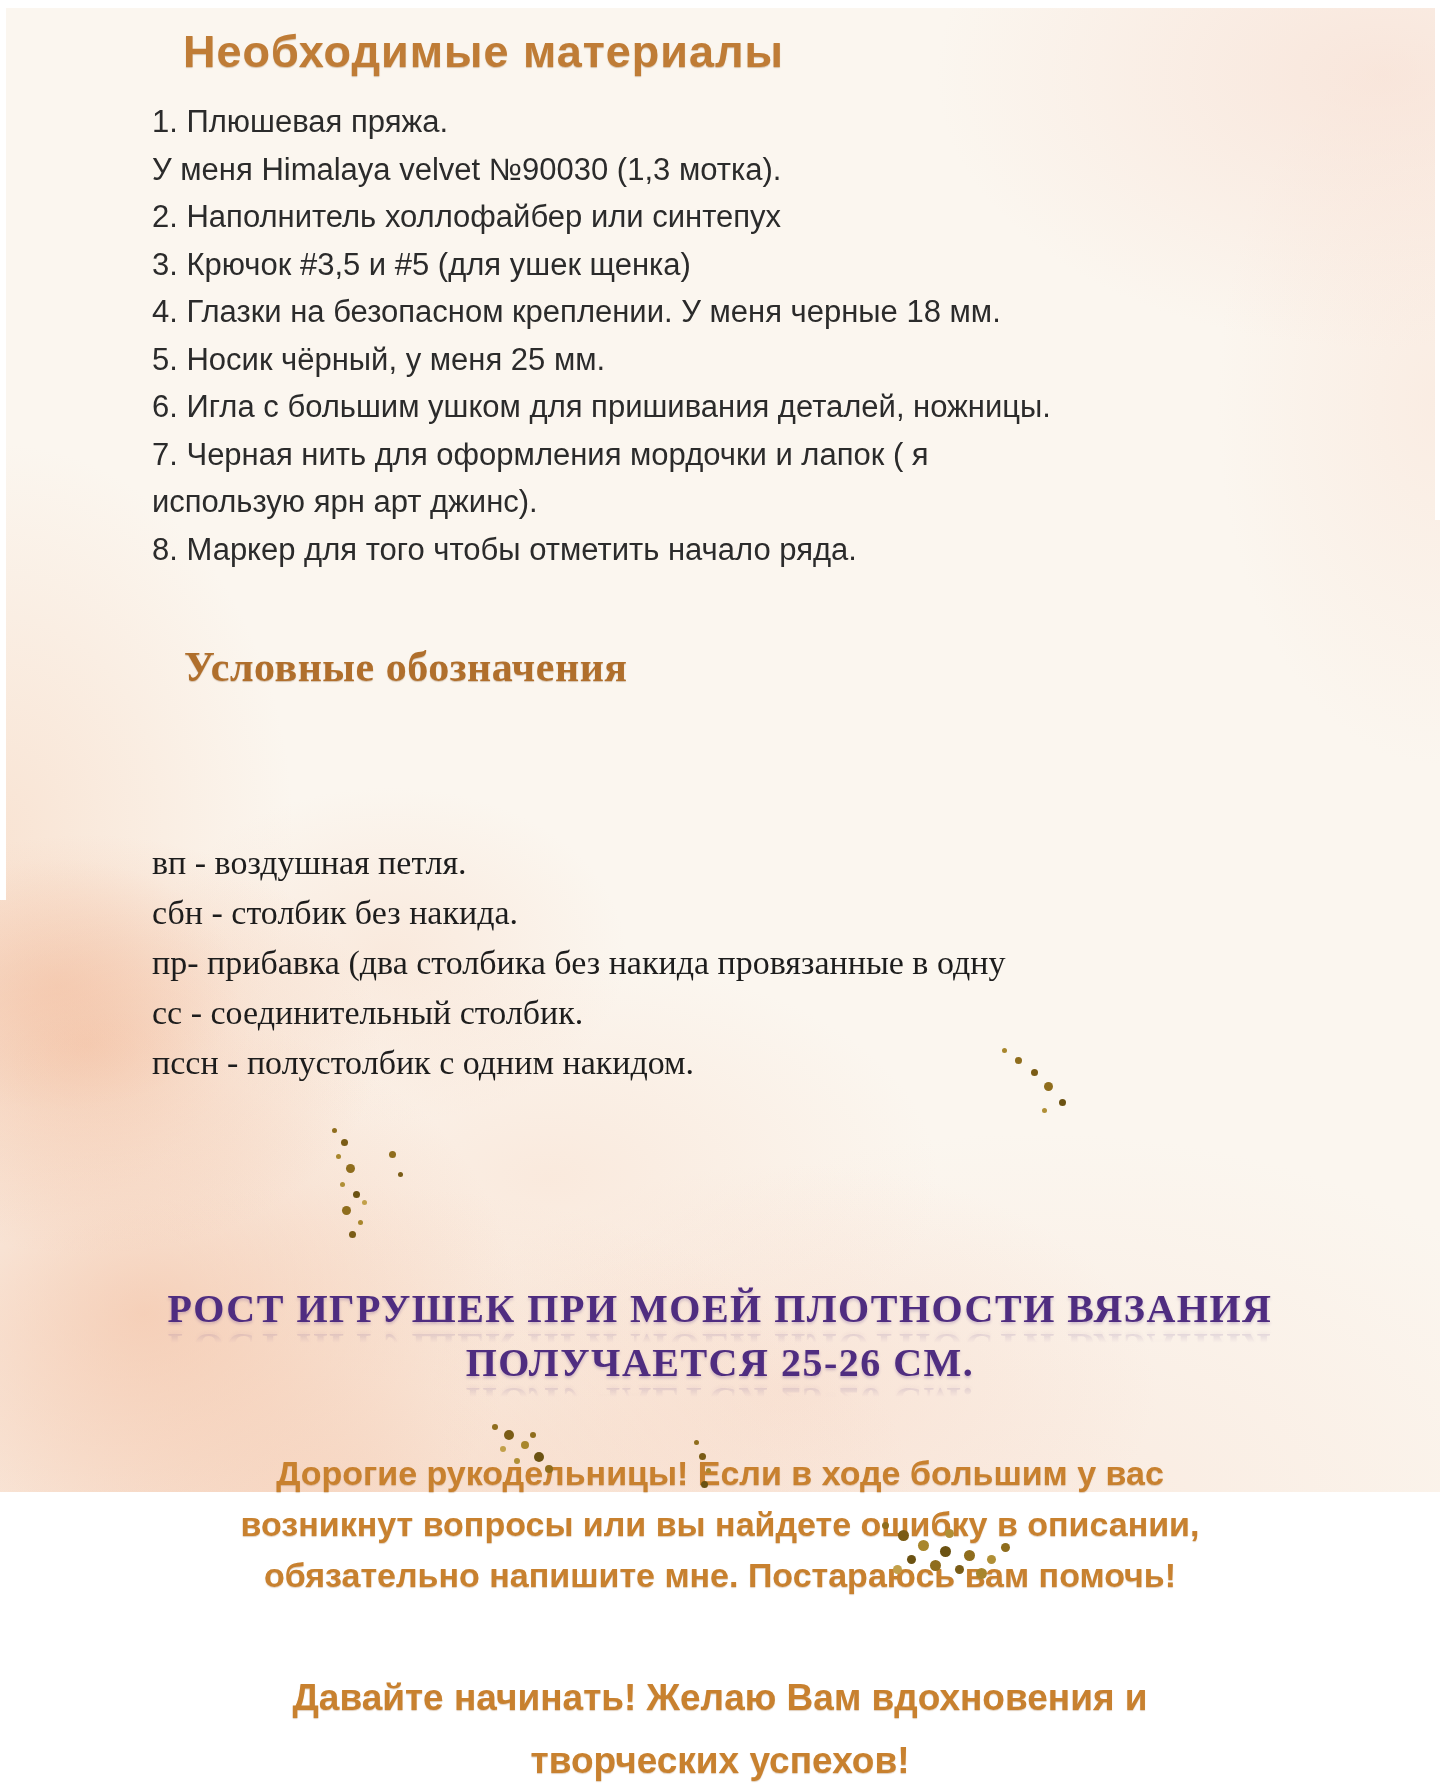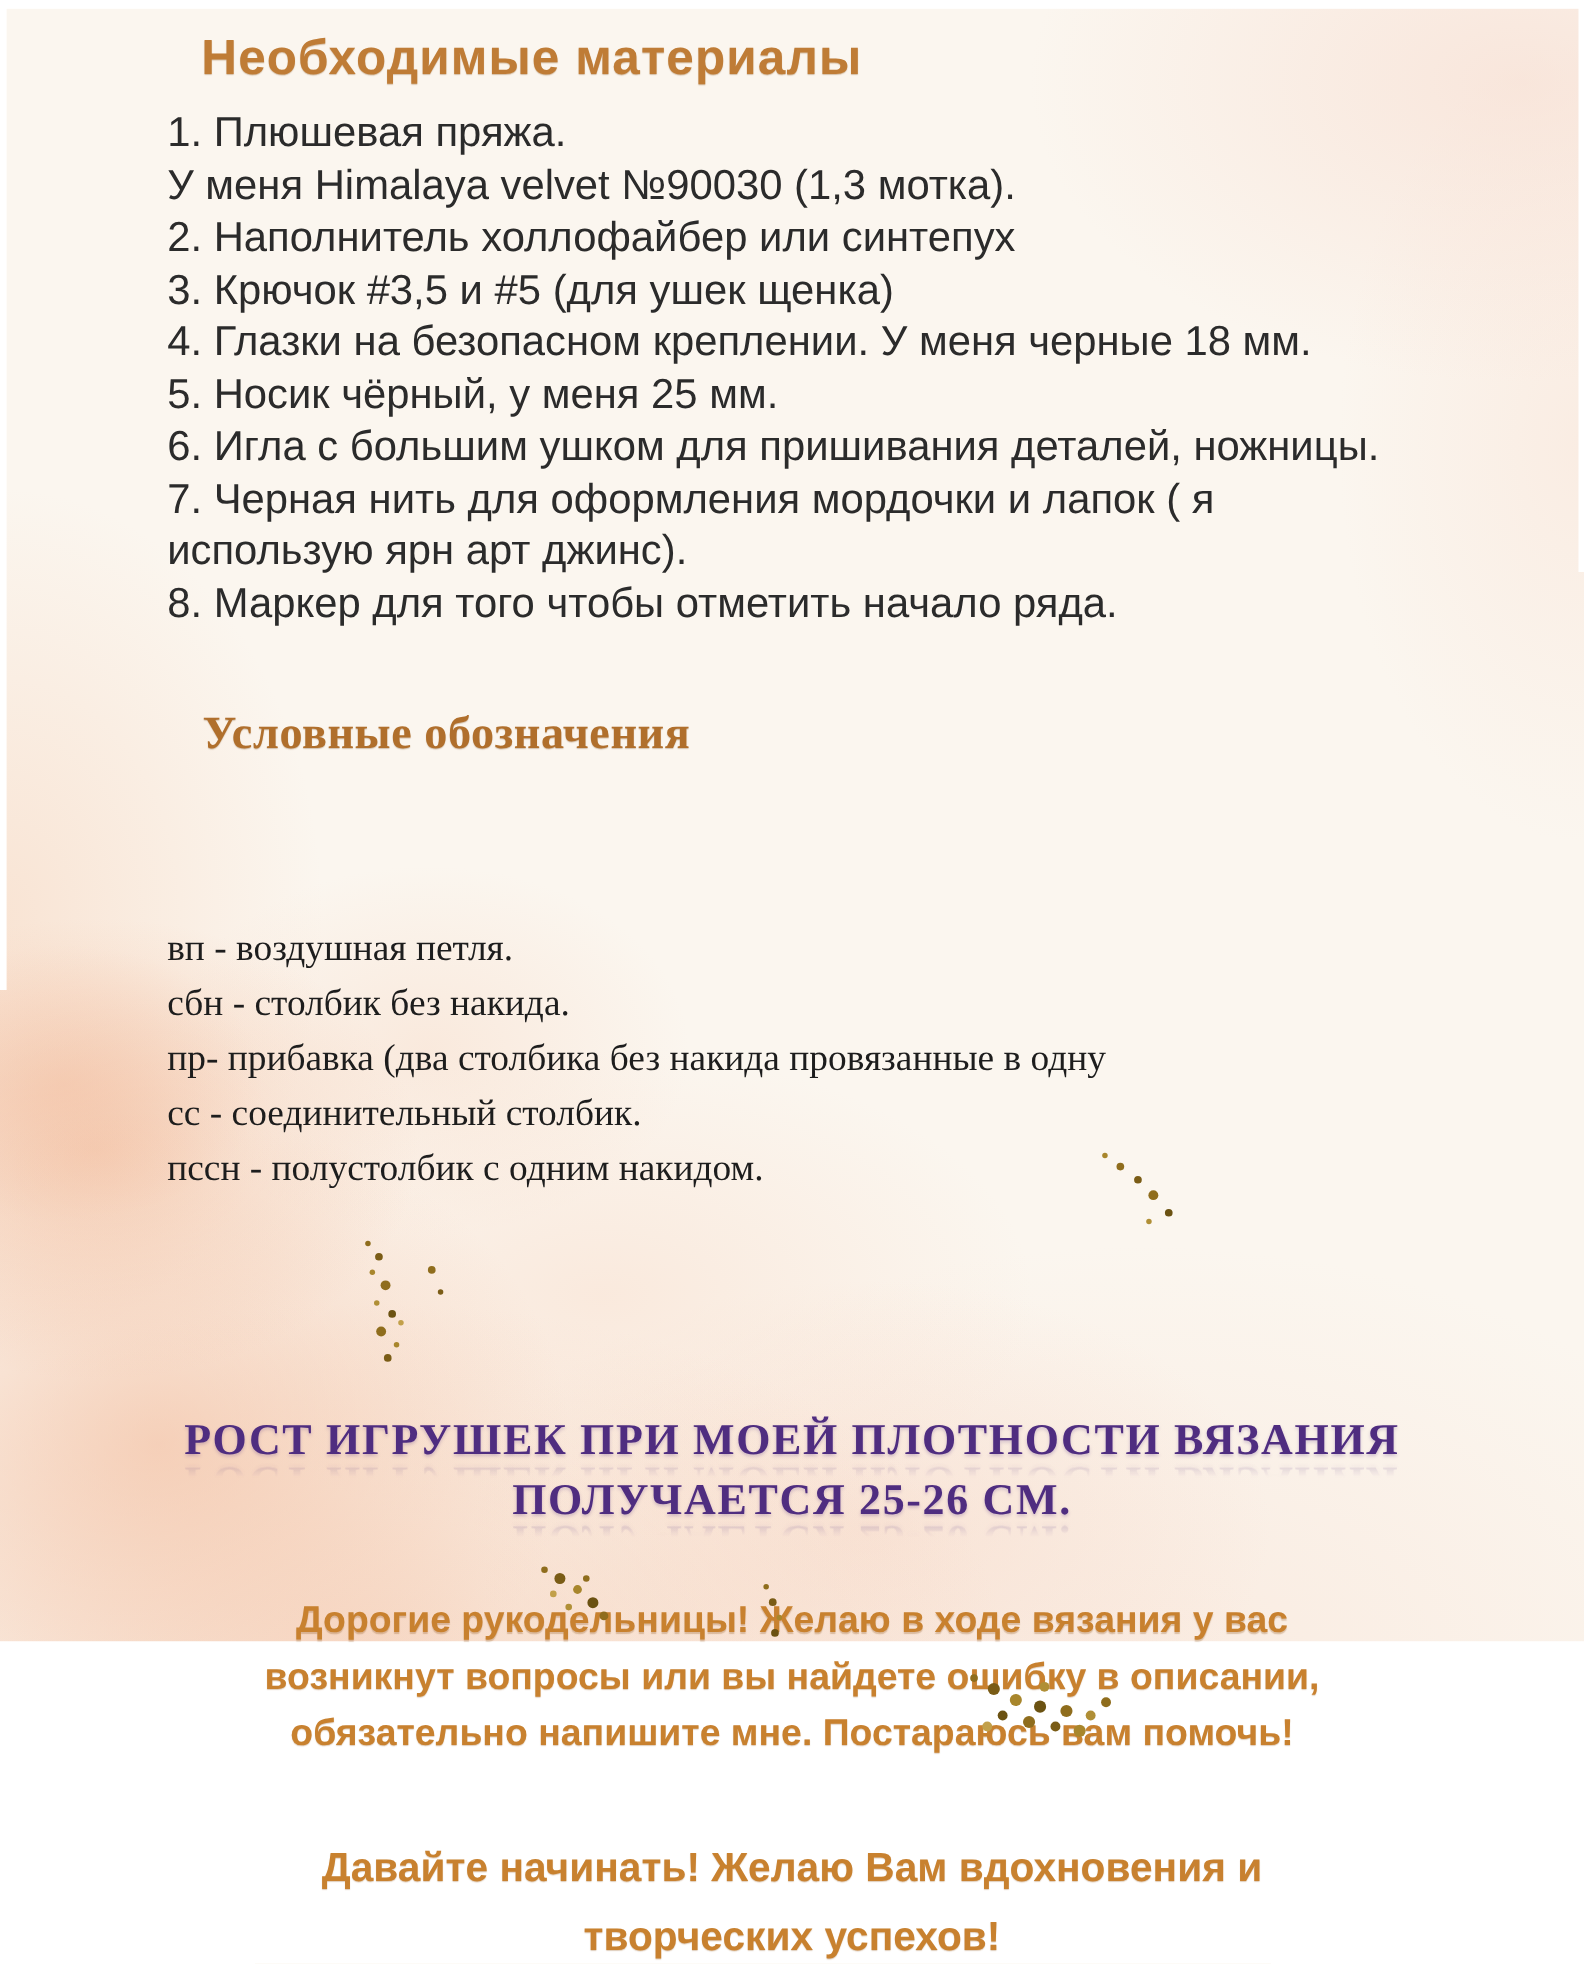--- a/index.html
+++ b/index.html
@@ -34,21 +34,21 @@
   .edge-right{position:absolute;top:0;right:0;width:5px;height:520px;background:#ffffff;}
 
   .h-sans{
     position:absolute;left:183px;top:26px;margin:0;
     font-size:45px;font-weight:bold;letter-spacing:1px;
     color:#bf7c36;
     text-shadow:0 1px 1px rgba(140,85,30,0.35);
   }
   .materials-list{
     position:absolute;left:152px;top:98px;width:1180px;
-    font-size:38px;line-height:47.5px;color:#2b2b2b;
+    font-size:31px;line-height:47.5px;color:#2b2b2b;
   }
   .h-serif{
     position:absolute;left:184px;top:643px;margin:0;
     font-family:"Liberation Serif",serif;
     font-size:42px;font-weight:bold;letter-spacing:0.5px;
     color:#b06f2c;
     text-shadow:0 1px 1px rgba(120,70,20,0.3);
   }
   .legend-list{
     position:absolute;left:152px;top:838px;width:1200px;
@@ -149,21 +149,21 @@
     <div>сс - соединительный столбик.</div>
     <div>пссн - полустолбик с одним накидом.</div>
   </div>
 
   <div class="size-note">
     <div class="pline">РОСТ ИГРУШЕК ПРИ МОЕЙ ПЛОТНОСТИ ВЯЗАНИЯ</div>
     <div class="pline">ПОЛУЧАЕТСЯ 25-26 СМ.</div>
   </div>
 
   <div class="help-note">
-    <div>Дорогие рукодельницы! Желаю в ходе вязания у вас</div>
+    <div>Дорогие рукодельницы! Если в ходе большим у вас</div>
     <div>возникнут вопросы или вы найдете ошибку в описании,</div>
     <div>обязательно напишите мне.  Постараюсь вам помочь!</div>
   </div>
 
   <div class="closing">
     <div>Давайте начинать! Желаю Вам вдохновения и</div>
     <div>творческих успехов!</div>
   </div>
 
   <div class="fleck fleck-a"></div>

